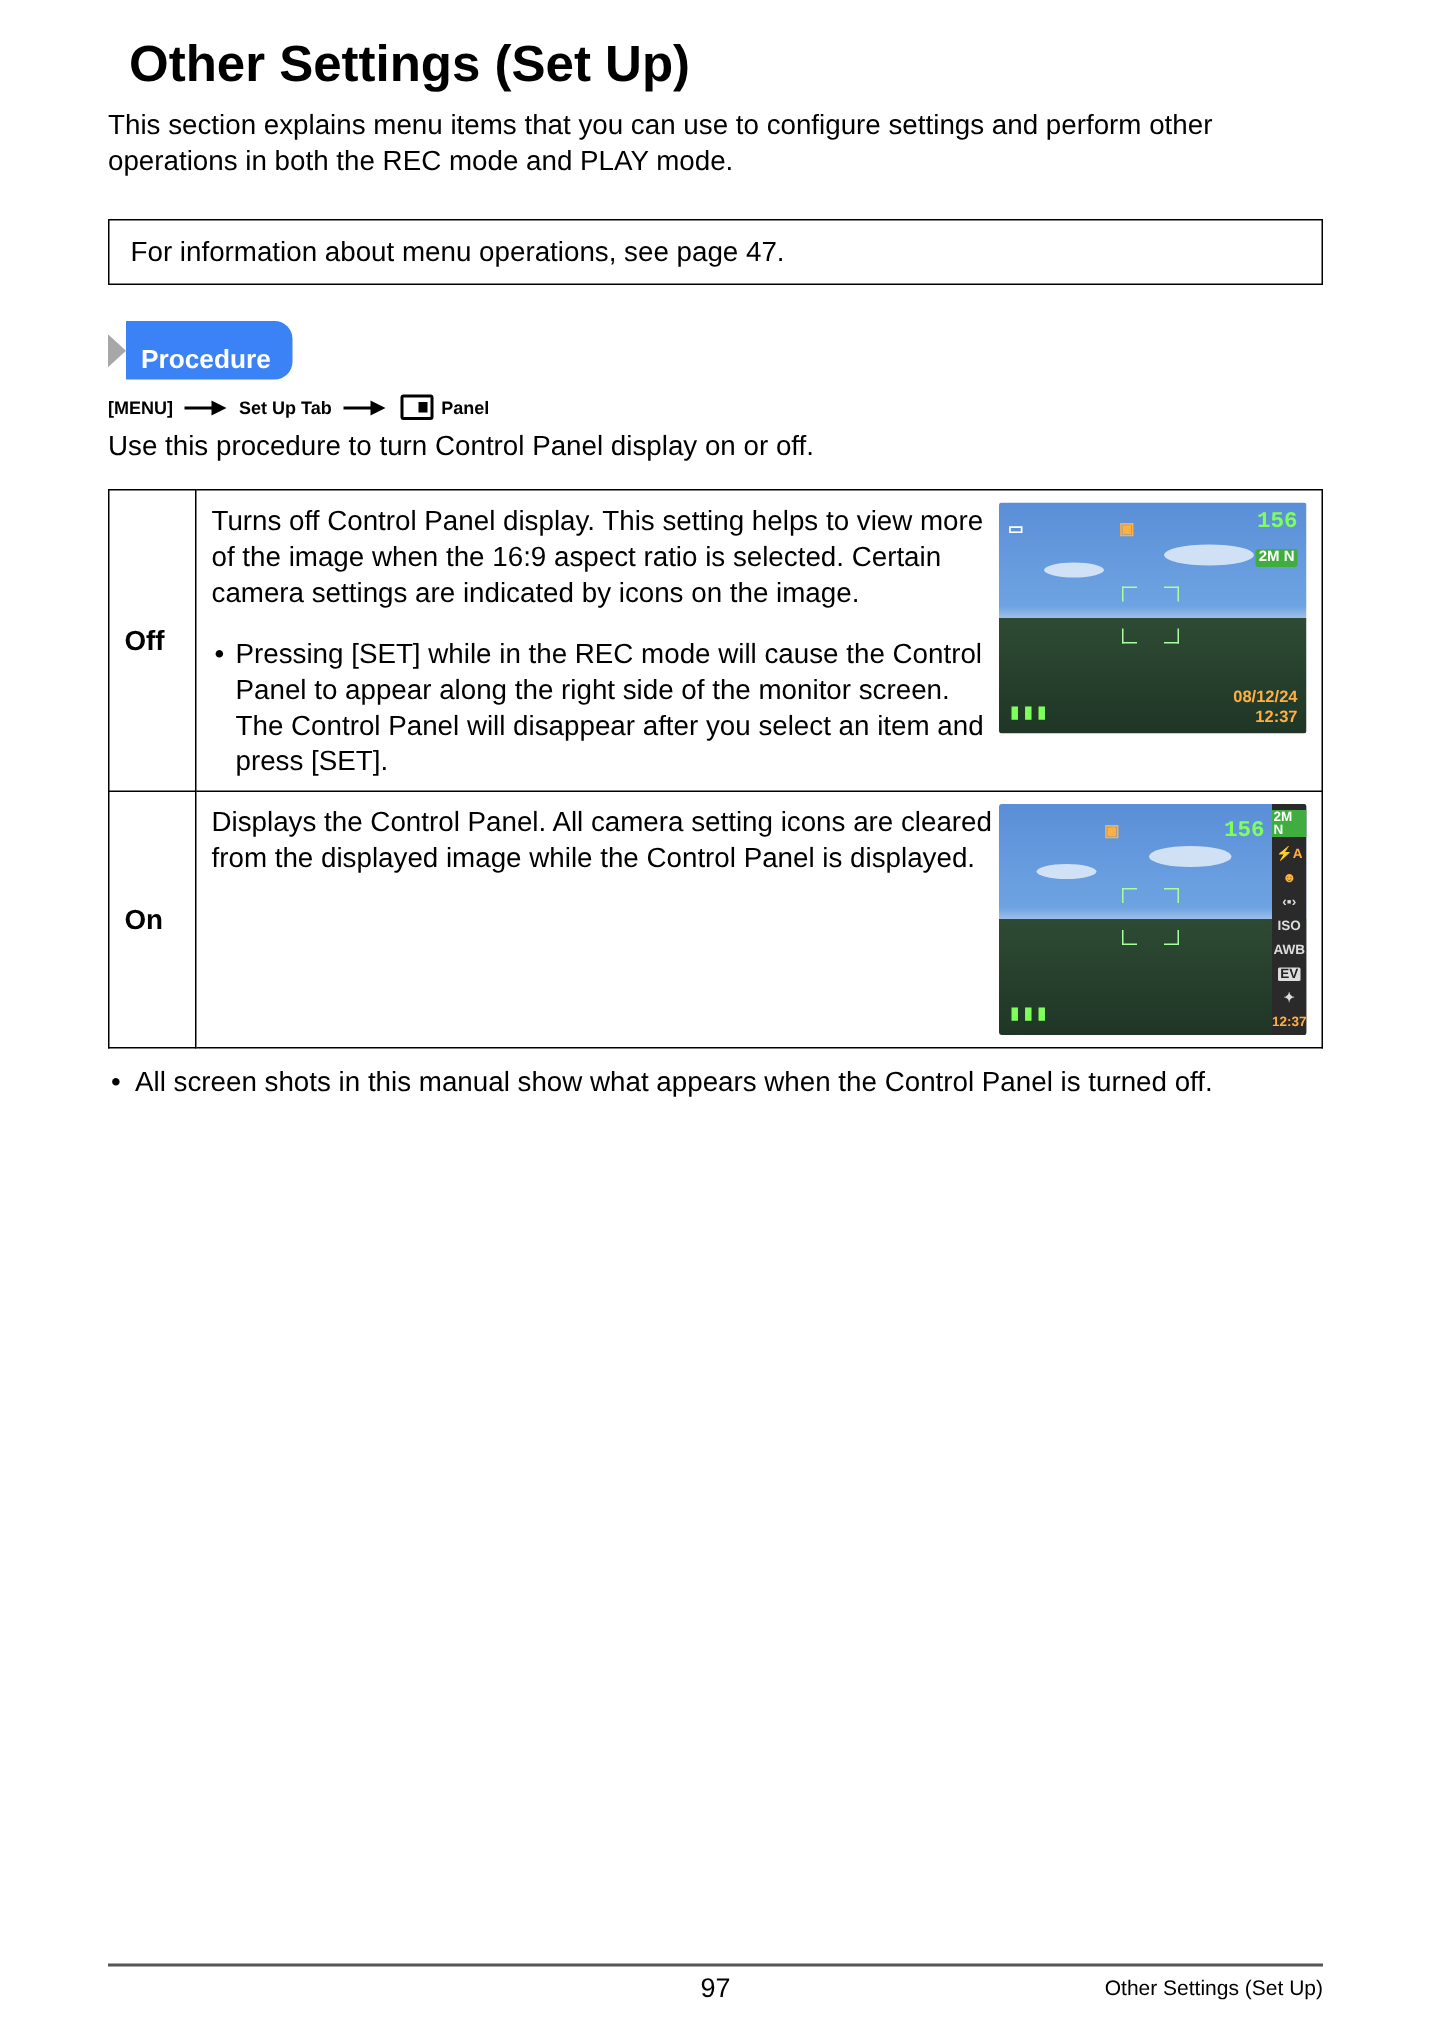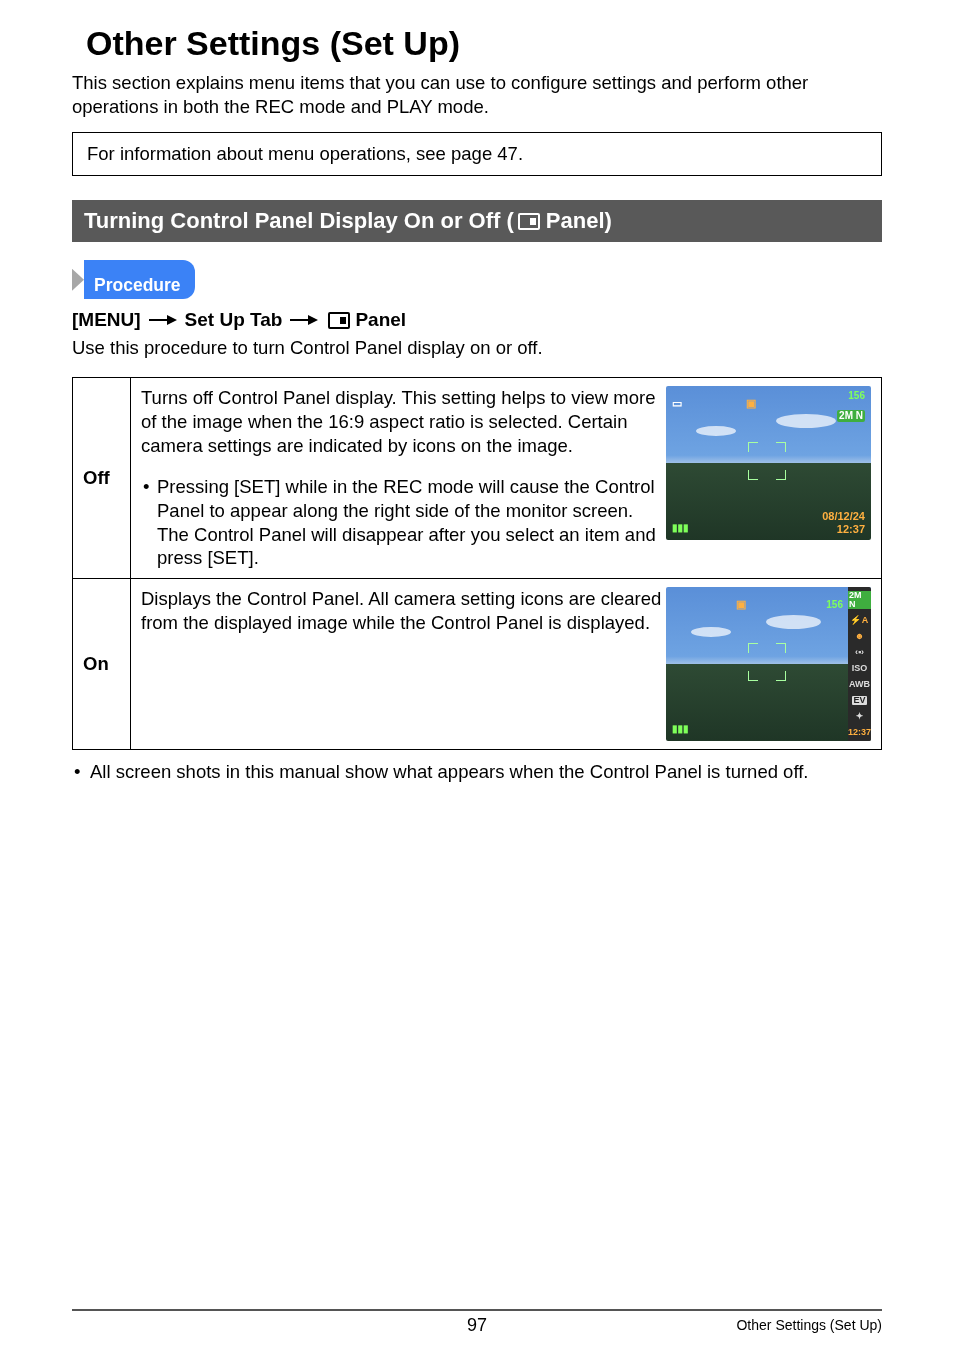--- a/index.html
+++ b/index.html
@@ -14,21 +14,21 @@
     padding: 20px 72px 0 72px;
   }
   .chapter-title {
     font-size: 34px;
     font-weight: bold;
     margin: 4px 0 8px 14px;
   }
   .intro {
     font-size: 18.5px;
     line-height: 1.28;
-    margin-bottom: 14px;
+    margin-bottom: 28px;
   }
   .info-box {
     border: 1px solid #000;
     padding: 10px 14px;
     font-size: 18.5px;
     margin-bottom: 24px;
   }
   .section-header {
     background: #595959;
     color: #fff;
@@ -72,21 +72,21 @@
   }
   .proc-pill {
     background: #3b82f6;
     color: #fff;
     font-weight: bold;
     font-size: 17.5px;
     padding: 15px 14px 3px 10px;
     border-radius: 0 12px 12px 0;
   }
   .proc-path {
-    font-size: 19px;
+    font-size: 12px;
     font-weight: bold;
     display: flex;
     align-items: center;
     margin-bottom: 6px;
   }
   .arrow {
     display: inline-block;
     margin: 0 8px;
     position: relative;
     width: 28px;
@@ -188,21 +188,21 @@
   .shot-sky-cloud {
     position: absolute;
     background: rgba(255,255,255,0.7);
     border-radius: 50%;
   }
   .shot-tl { position: absolute; top: 4px; left: 6px; }
   .shot-tr { position: absolute; top: 4px; right: 6px; text-align: right; }
   .shot-br { position: absolute; bottom: 4px; right: 6px; text-align: right; }
   .shot-bl { position: absolute; bottom: 4px; left: 6px; }
   .shot-center { position: absolute; top: 50%; left: 50%; transform: translate(-50%, -50%); }
-  .ov-green { color: #7fff5a; font-size: 10px; font-weight: bold; line-height: 1.2; font-family: Liberation Sans, sans-serif; }
+  .ov-green { color: #7fff5a; font-size: 15px; font-weight: bold; line-height: 1.2; font-family: Liberation Mono, monospace; }
   .ov-orange { color: #ffb040; font-size: 11px; font-weight: bold; line-height: 1.2; }
   .ov-white { color: #fff; font-size: 11px; font-weight: bold; line-height: 1.2; }
   .badge {
     background: #3fae3f;
     color: #fff;
     padding: 0 2px;
     border-radius: 2px;
     font-size: 10px;
     font-weight: bold;
     display: inline-block;
@@ -284,25 +284,20 @@
 <body>
 
 <div class="page">
 
   <h1 class="chapter-title">Other Settings (Set Up)</h1>
 
   <p class="intro">This section explains menu items that you can use to configure settings and perform other operations in both the REC mode and PLAY mode.</p>
 
   <div class="info-box">For information about menu operations, see page 47.</div>
 
-  <div class="section-header">
-    <span>Turning Control Panel Display On or Off (</span>
-    <span class="panel-icon"></span>
-    <span> Panel)</span>
-  </div>
 
   <div class="proc-row">
     <span class="proc-chevron"></span>
     <span class="proc-pill">Procedure</span>
   </div>
 
   <div class="proc-path">
     <span>[MENU]</span>
     <span class="arrow"></span>
     <span>Set Up Tab</span>

